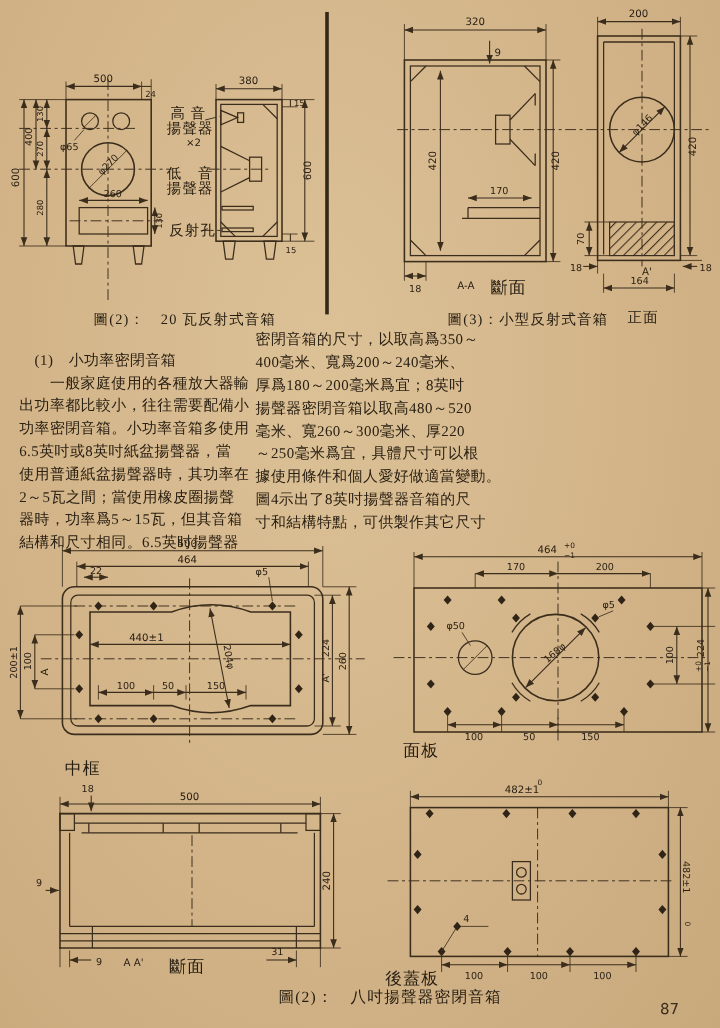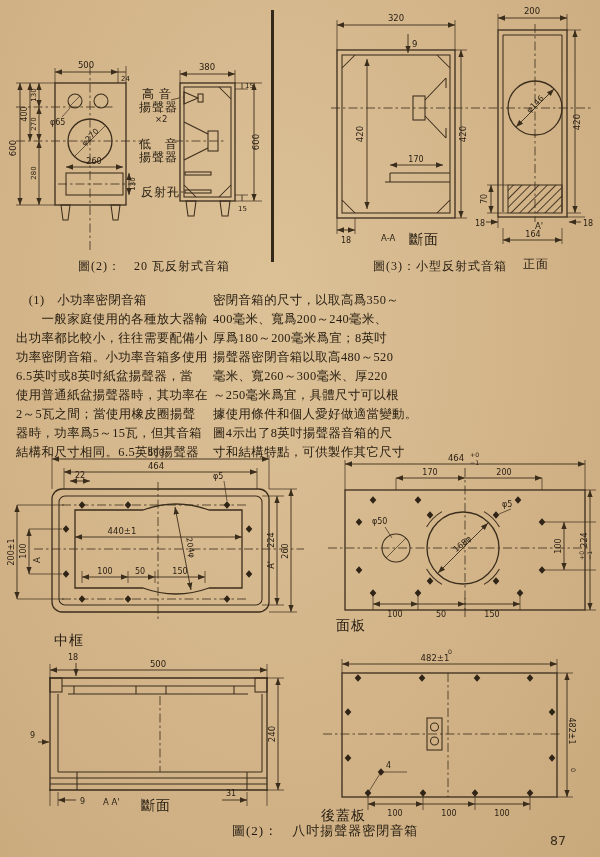--- a/index.html
+++ b/index.html
@@ -213,21 +213,21 @@
 
   <div class="col" style="left:16px;top:291px;width:200px">　(1)　小功率密閉音箱
 　　一般家庭使用的各種放大器輸
 出功率都比較小，往往需要配備小
 功率密閉音箱。小功率音箱多使用
 6.5英吋或8英吋紙盆揚聲器，當
 使用普通紙盆揚聲器時，其功率在
 2～5瓦之間；當使用橡皮圈揚聲
 器時，功率爲5～15瓦，但其音箱
 結構和尺寸相同。6.5英吋揚聲器</div>
-  <div class="col" style="left:213px;top:291px;width:200px">密閉音箱的尺寸，以取高爲350～
+  <div class="col" style="left:213px;top:274px;width:200px">密閉音箱的尺寸，以取高爲350～
 400毫米、寬爲200～240毫米、
 厚爲180～200毫米爲宜；8英吋
 揚聲器密閉音箱以取高480～520
 毫米、寬260～300毫米、厚220
 ～250毫米爲宜，具體尺寸可以根
 據使用條件和個人愛好做適當變動。
 圖4示出了8英吋揚聲器音箱的尺
 寸和結構特點，可供製作其它尺寸</div>
 
   <svg style="left:6px;top:448px" width="320" height="202" viewBox="0 0 320 202">

